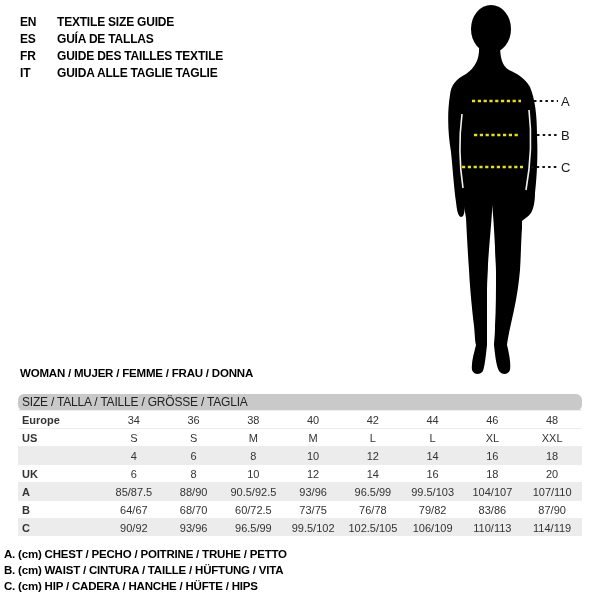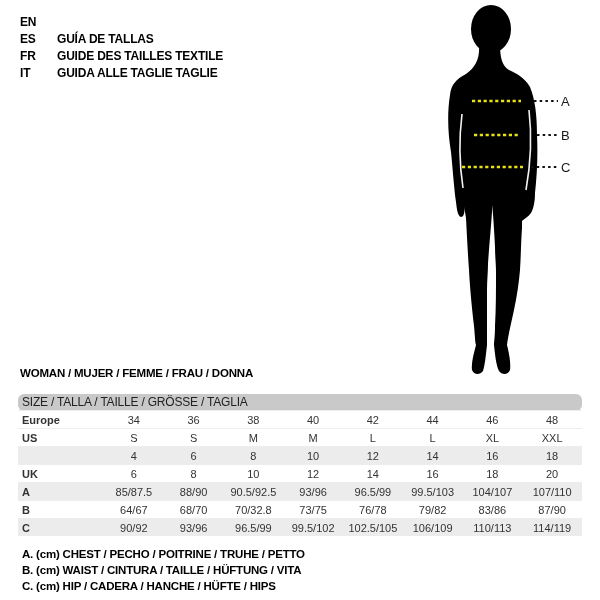--- a/index.html
+++ b/index.html
@@ -34,31 +34,32 @@
     font-size:12px; color:#222; text-align:left; padding:0 0 0 4px; letter-spacing:-0.2px;border-radius:6px;
   }
   table.size-table tbody th {
     font-weight:bold; text-align:left; padding:0 0 0 4px; height:17px; color:#333;
   }
   table.size-table tbody td { text-align:center; padding:0; height:17px; }
   table.size-table tbody tr { border-top:1px solid #ededed; }
   table.size-table tbody tr.alt { background:var(--table-alt-row-bg,#ececec); }
 
   
-  .legend-block { position:absolute; left:22px; top:546px; }
+  .legend-block { position:absolute; left:4px; top:546px; }
   .legend-line { height:16px; line-height:16px; font-size:11.5px; font-weight:bold; letter-spacing:-0.2px; }
 </style>
 </head>
 <body>
 
 <div class="canvas">
 
   <div class="lang-block">
     <div class="lang-row">
       <span class="lang-code">EN</span>
+      <span class="lang-label">TEXTILE SIZE GUIDE</span>
     </div>
     <div class="lang-row">
       <span class="lang-code">ES</span>
       <span class="lang-label">GUÍA DE TALLAS</span>
     </div>
     <div class="lang-row">
       <span class="lang-code">FR</span>
       <span class="lang-label">GUIDE DES TAILLES TEXTILE</span>
     </div>
     <div class="lang-row">
@@ -188,21 +189,21 @@
             <td>93/96</td>
             <td>96.5/99</td>
             <td>99.5/103</td>
             <td>104/107</td>
             <td>107/110</td>
           </tr>
           <tr>
             <th>B</th>
             <td>64/67</td>
             <td>68/70</td>
-            <td>70/32.8</td>
+            <td>60/72.5</td>
             <td>73/75</td>
             <td>76/78</td>
             <td>79/82</td>
             <td>83/86</td>
             <td>87/90</td>
           </tr>
           <tr class="alt">
             <th>C</th>
             <td>90/92</td>
             <td>93/96</td>

